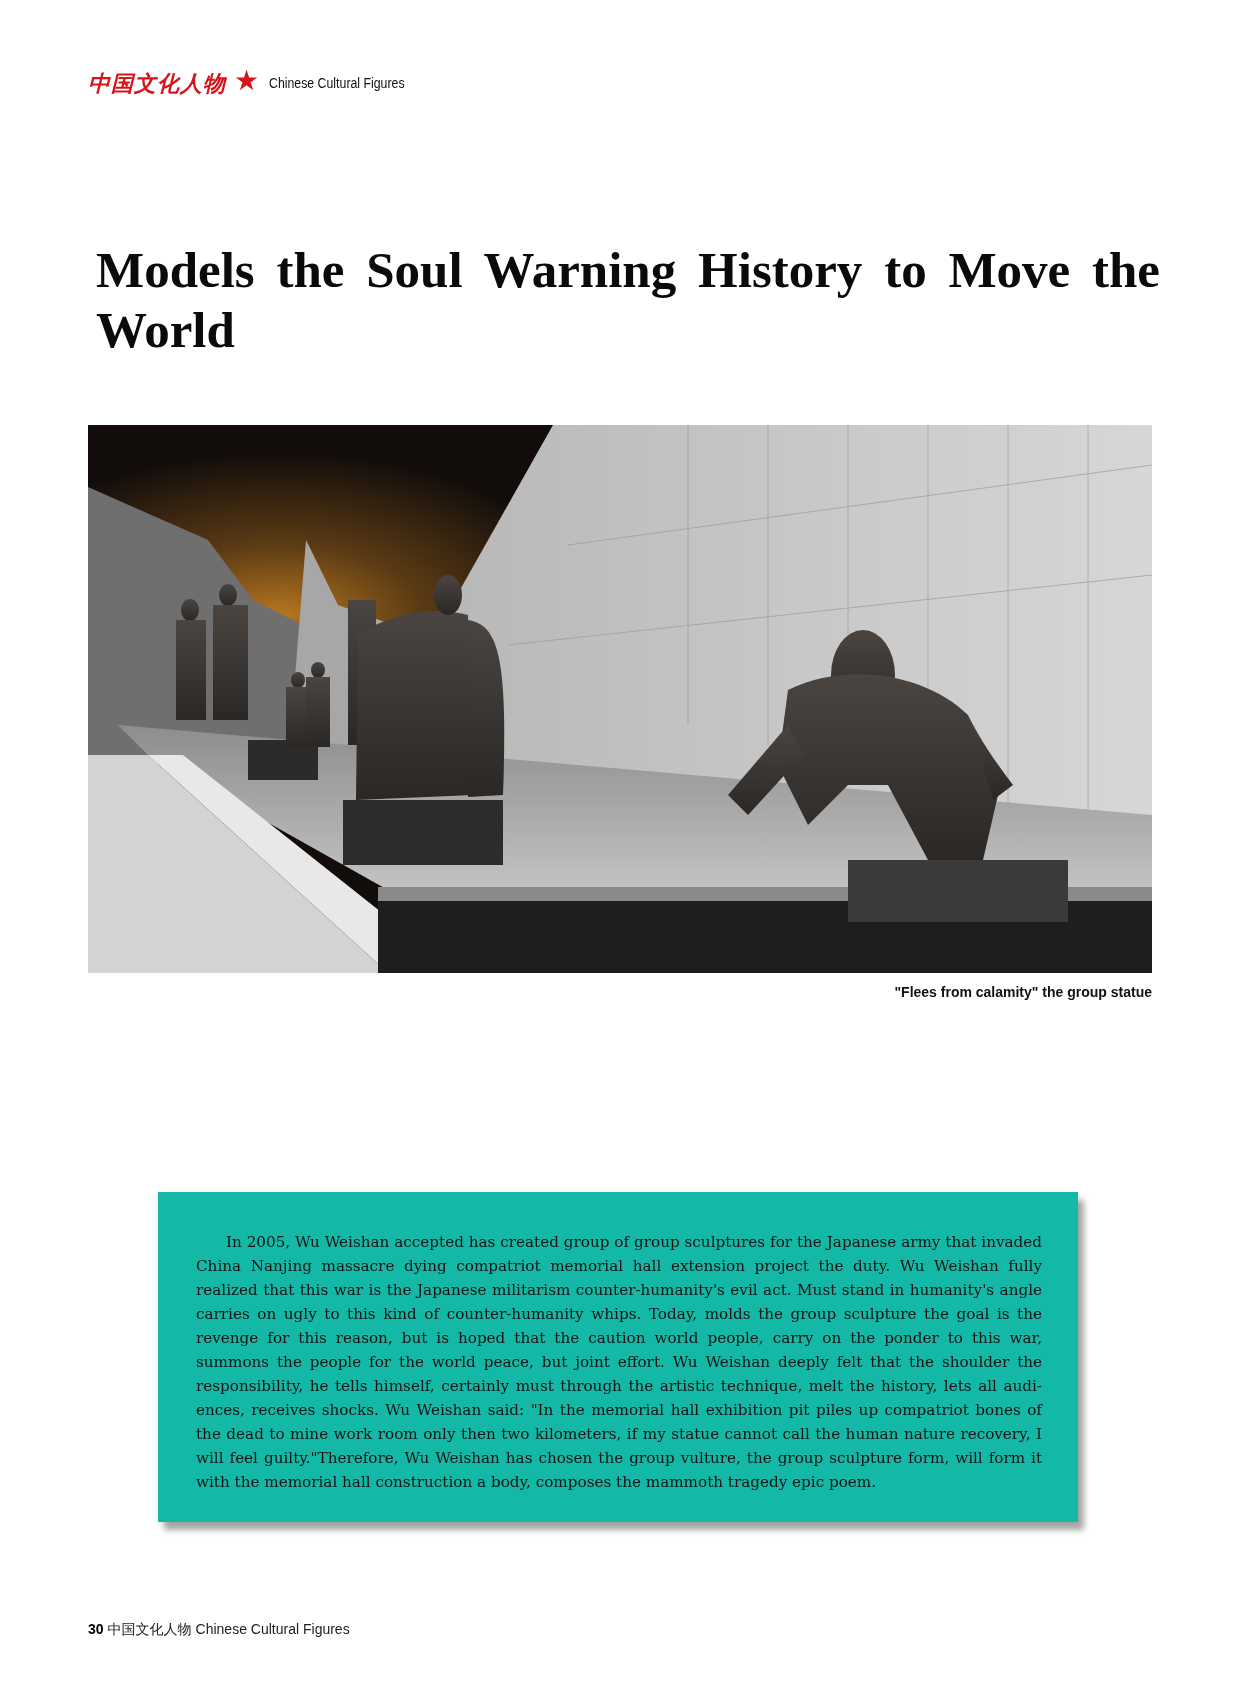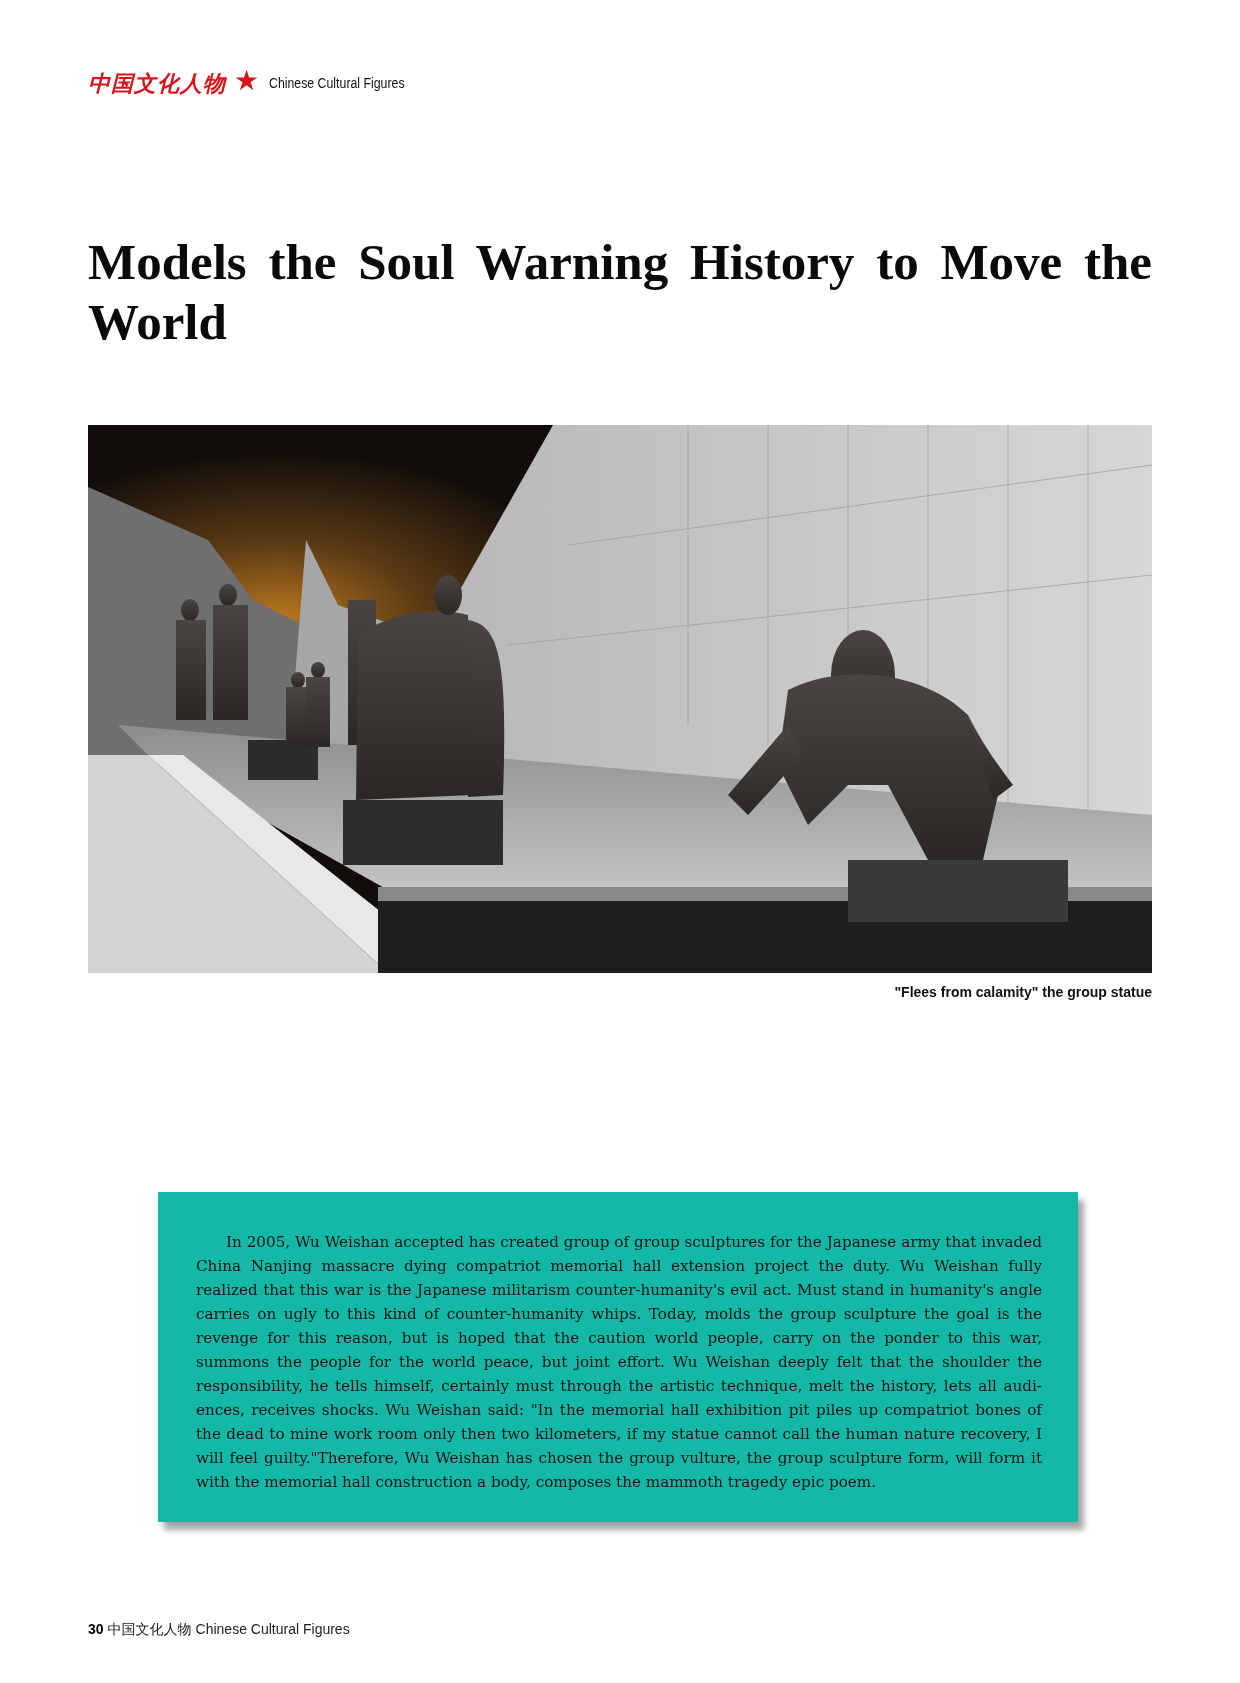--- a/index.html
+++ b/index.html
@@ -46,21 +46,21 @@
       transform: scaleX(0.88);
       transform-origin: left center;
       margin-left: 2px;
     }
     
     .title {
       position: absolute;
       left: 88px;
       top: 232px;
       width: 1064px;
-      margin: 0;
+      margin: 8px;
       font-family: "Liberation Serif", serif;
       font-weight: bold;
       font-size: 51px;
       line-height: 60px;
       text-align: justify;
       text-align-last: left;
       word-spacing: 6px;
       color: #0a0a0a;
     }
     

